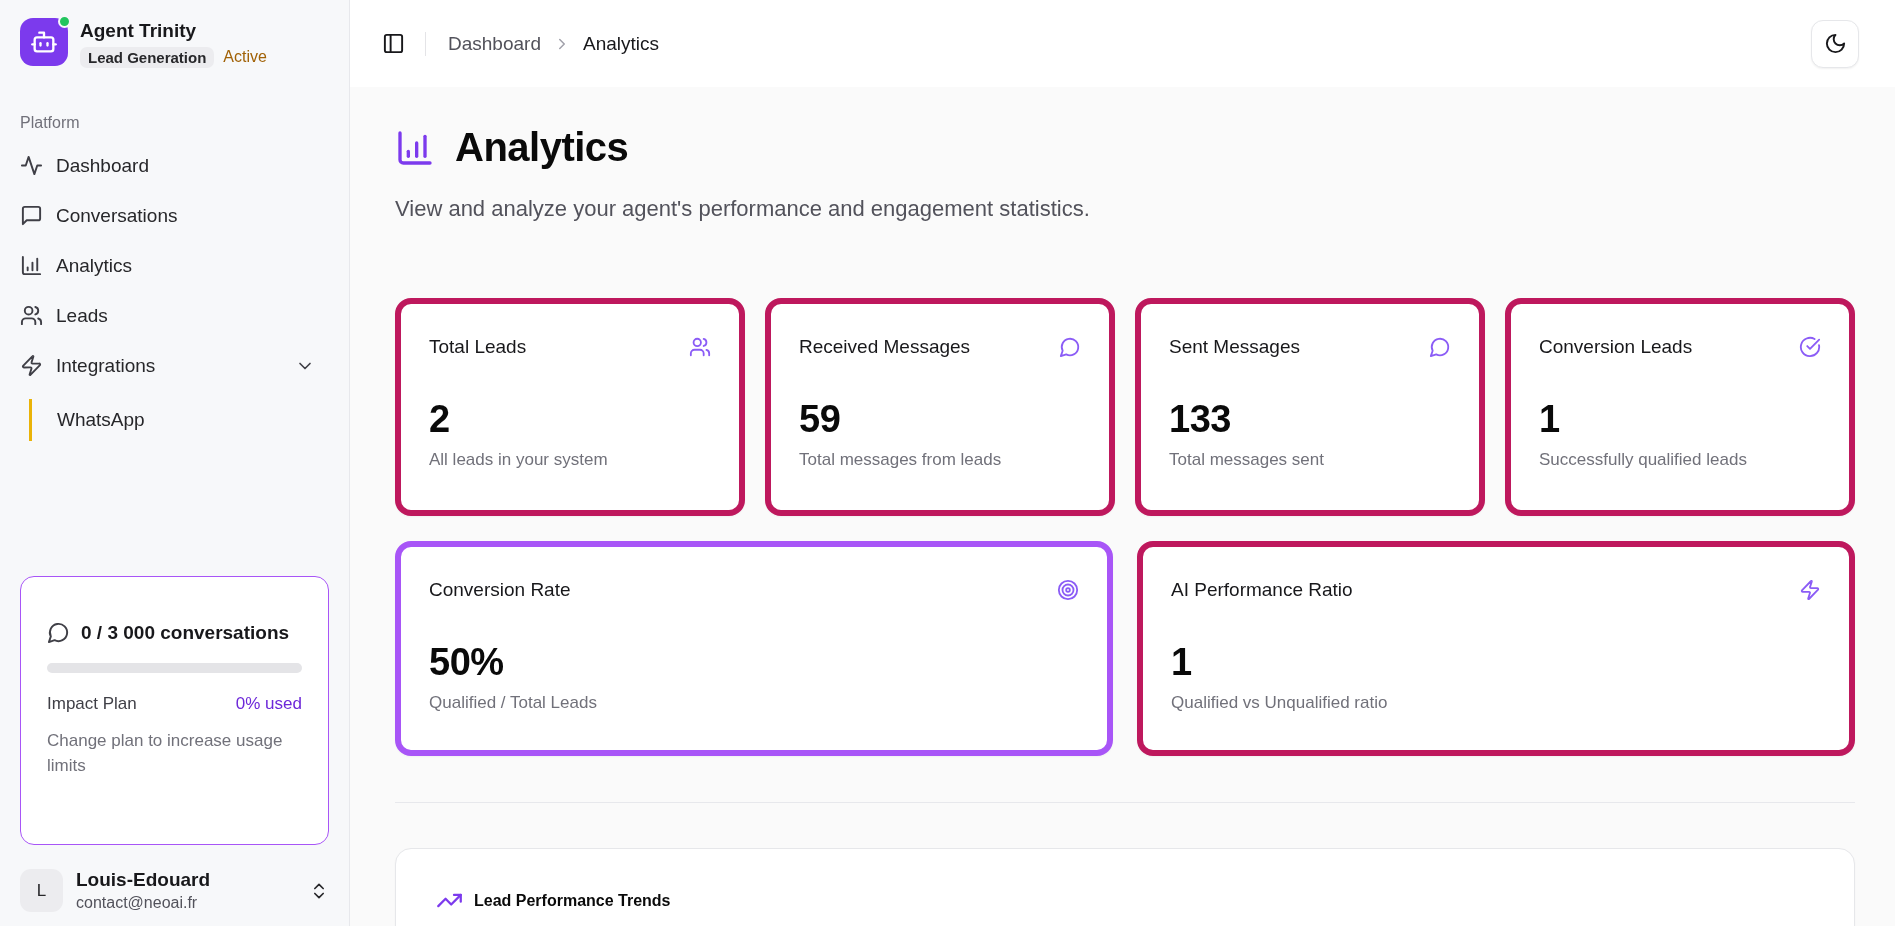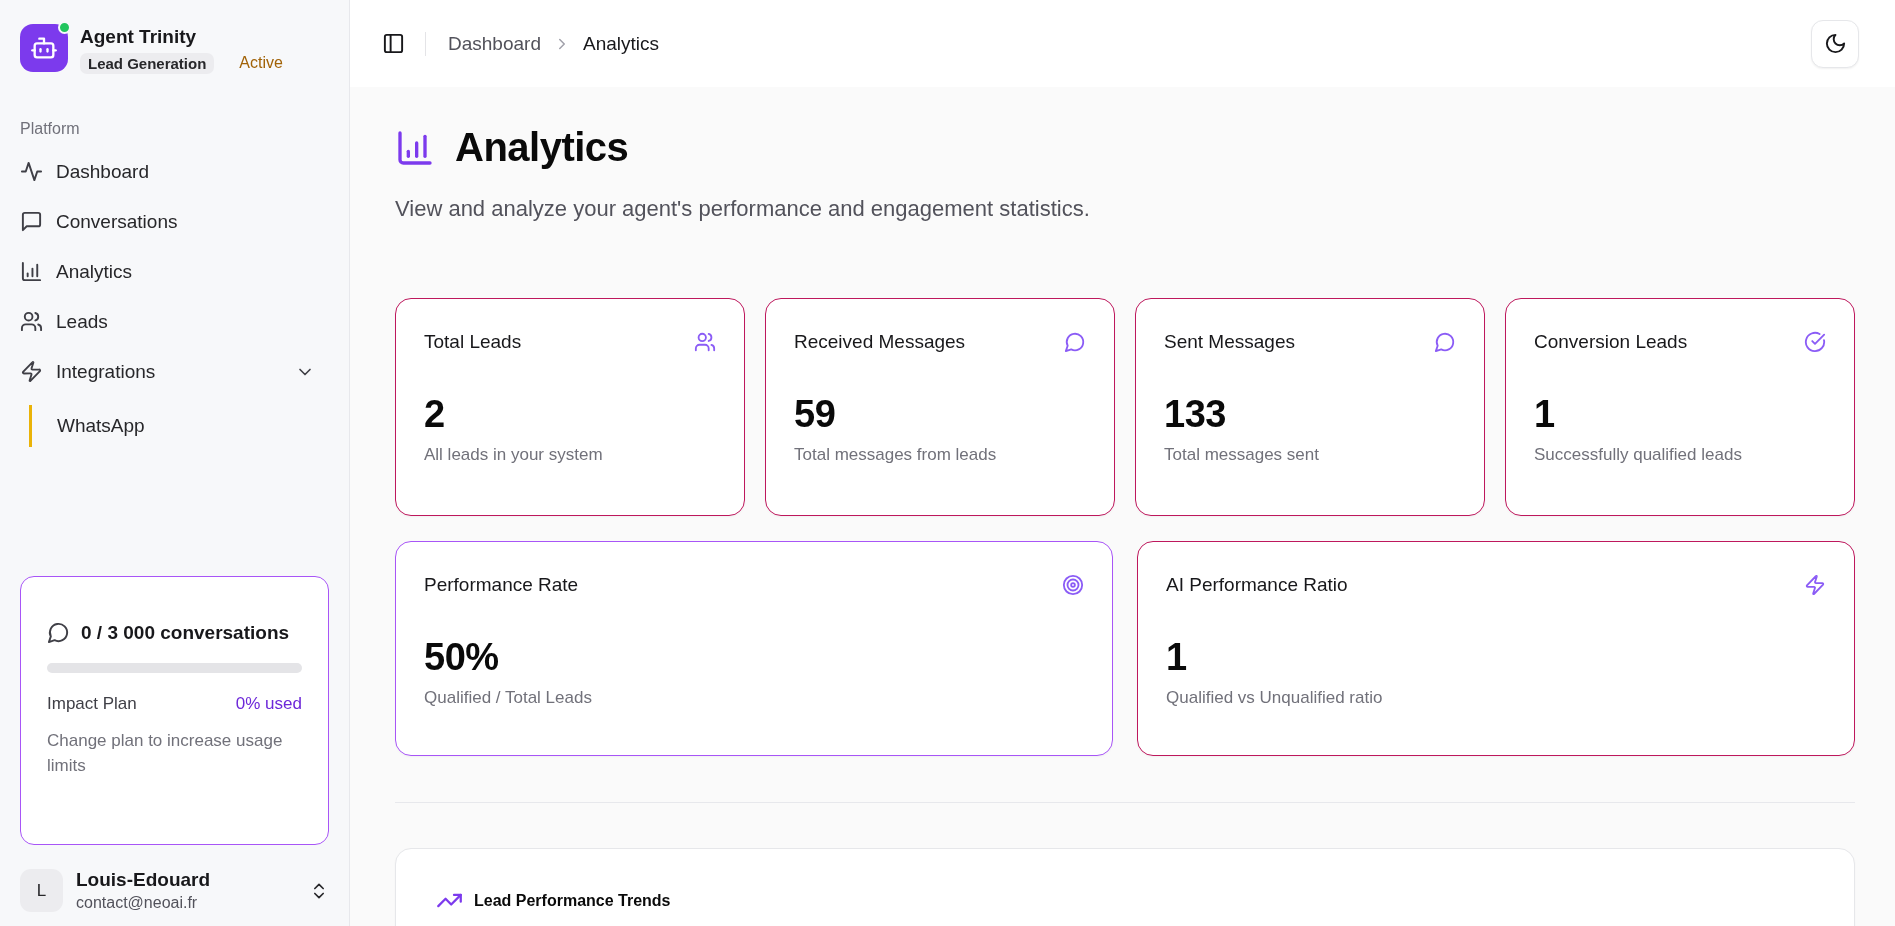--- a/index.html
+++ b/index.html
@@ -2,28 +2,28 @@
 <html><head>
 <meta charset="utf-8">
 <style>
   * { margin:0; padding:0; box-sizing:border-box; }
   html,body { width:1895px; height:926px; overflow:hidden; }
   body { font-family:"Liberation Sans","DejaVu Sans",sans-serif; background:#fff; color:#18181b; }
   .app { display:flex; width:1895px; height:926px; }
 
   
   .sidebar { width:350px; min-width:350px; height:100%; background:#f7f8fa; border-right:1px solid #e7e8ec;
-             display:flex; flex-direction:column; padding:24px 20px 14px; }
+             display:flex; flex-direction:column; padding:18px 20px 14px; }
   .brand { display:flex; align-items:flex-start; gap:12px; }
   .brand-logo { position:relative; width:48px; height:48px; border-radius:13px; background:#7c3aed; color:#fff;
                 display:flex; align-items:center; justify-content:center; flex:none; }
   .brand-dot { position:absolute; top:-3px; right:-3px; width:13px; height:13px; border-radius:50%;
                background:#22c55e; border:2px solid #f7f8fa; }
   .brand-name { font-size:19px; font-weight:700; color:#18181b; line-height:1.2; margin-top:2px; }
-  .brand-meta { display:flex; align-items:center; gap:25px; margin-top:4px; }
+  .brand-meta { display:flex; align-items:center; gap:9px; margin-top:4px; }
   .brand-badge { background:#ececef; border-radius:7px; padding:2px 8px; font-size:15px; font-weight:700; color:#27272a; }
   .brand-status { font-size:16px; color:#a16207; }
 
   .section-label { margin-top:46px; font-size:16px; color:#71717a; }
   .nav { margin-top:13px; display:flex; flex-direction:column; gap:8px; }
   .nav-item { display:flex; align-items:center; gap:13px; height:42px; border-radius:10px; cursor:pointer;
               font-size:19px; color:#27272a; }
   .nav-item .nav-ic { color:#3f3f46; display:flex; }
   .nav-chevron { margin-left:auto; margin-right:14px; color:#3f3f46; display:flex; }
   .subnav { margin-left:9px; border-left:3px solid #eab308; padding-left:25px; margin-top:4px;
@@ -62,21 +62,21 @@
               color:#18181b; cursor:pointer; }
 
   .content { background:#fafafa; flex:1; padding:38px 40px 0 45px; overflow:hidden; }
   .page-head { display:flex; align-items:center; gap:20px; }
   .page-head .t-ic { color:#7c3aed; display:flex; }
   .page-title { font-size:40px; font-weight:800; letter-spacing:-.5px; color:#0a0a0a; }
   .page-sub { margin-top:26px; font-size:22px; color:#52525b; }
 
   .stats-grid { margin-top:76px; display:grid; grid-template-columns:repeat(4,1fr); gap:20px; }
   .hl-grid { margin-top:25px; display:grid; grid-template-columns:repeat(2,1fr); gap:24px; }
-  .card { background:#fff; border:1px solid #be185d; border-radius:16px; padding:32px 28px;
+  .card { background:#fff; border:6px solid #be185d; border-radius:16px; padding:32px 28px;
           box-shadow:0 1px 2px rgba(0,0,0,.04); height:218px; }
   .hl-grid .card { height:215px; }
   .card.highlight { border-color:#a855f7; }
   .card-head { display:flex; justify-content:space-between; align-items:center; }
   .card-title { font-size:19px; font-weight:500; color:#18181b; }
   .card-ic { color:#8b5cf6; display:flex; }
   .card-value { margin-top:40px; font-size:38px; font-weight:800; color:#0a0a0a; letter-spacing:-.5px; }
   .card-desc { margin-top:9px; font-size:17px; color:#71717a; }
 
   .section-divider { margin-top:46px; height:1px; background:#e7e8ec; }
@@ -307,21 +307,21 @@
             </span>
           </div>
           <div class="card-value">1</div>
           <div class="card-desc">Successfully qualified leads</div>
         </div>
       </div>
 
       <div class="hl-grid">
         <div class="card highlight">
           <div class="card-head">
-            <span class="card-title">Performance Rate</span>
+            <span class="card-title">Conversion Rate</span>
             <span class="card-ic">
               <svg width="22" height="22" viewBox="0 0 24 24" fill="none" stroke="currentColor" stroke-width="2" stroke-linecap="round" stroke-linejoin="round">
                   <circle cx="12" cy="12" r="10"></circle>
                   <circle cx="12" cy="12" r="6"></circle>
                   <circle cx="12" cy="12" r="2"></circle>
                 </svg>
             </span>
           </div>
           <div class="card-value">50%</div>
           <div class="card-desc">Qualified / Total Leads</div>

